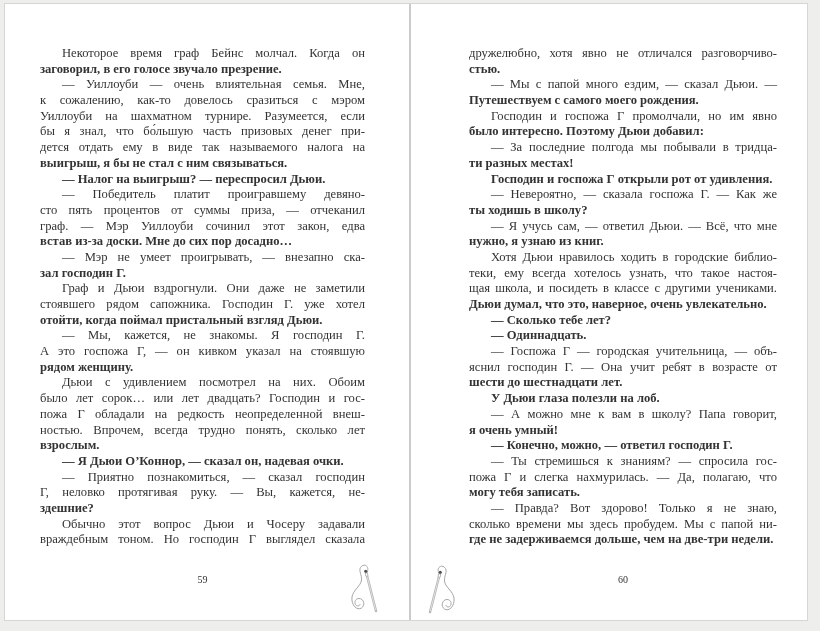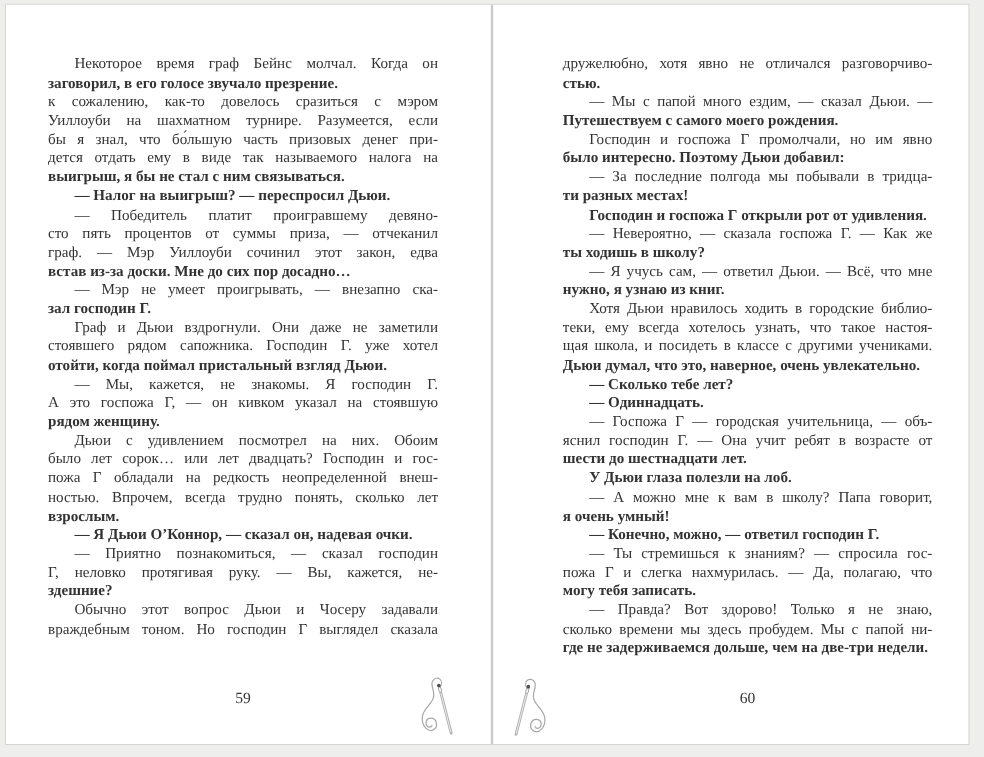--- a/index.html
+++ b/index.html
@@ -37,41 +37,42 @@
     height: 15.7px;
     text-align: justify;
     text-align-last: justify;
     overflow: visible;
   }
   .line.end { text-align-last: left; font-weight: bold; }
   .line.indent { text-indent: 22px; }
   .pagenum {
     position: absolute;
     top: 570px;
-    font-size: 13px;
+    font-size: 10px;
     color: #333333;
     text-align: center;
   }
   .page.left  .pagenum { left: 35px; width: 325px; }
   .page.right .pagenum { left: 58px; width: 308px; }
   .ornament { position: absolute; width: 34px; height: 52px; }
   .page.left  .ornament { left: 344px; top: 560px; transform: scaleX(-1); }
   .page.right .ornament { left: 12px;  top: 561px; }
   .ornament svg { display: block; width: 100%; height: 100%; }
 </style>
 </head>
 <body>
 
 <div class="stage">
   <div class="book">
 
     <section class="page left">
       <div class="textblock">
           <div class="line indent">Некоторое время граф Бейнс молчал. Когда он</div>
           <div class="line end">заговорил, в его голосе звучало презрение.</div>
+          <div class="line indent">— Уиллоуби — очень влиятельная семья. Мне,</div>
           <div class="line">к сожалению, как-то довелось сразиться с мэром</div>
           <div class="line">Уиллоуби на шахматном турнире. Разумеется, если</div>
           <div class="line">бы я знал, что бо́льшую часть призовых денег при-</div>
           <div class="line">дется отдать ему в виде так называемого налога на</div>
           <div class="line end">выигрыш, я бы не стал с ним связываться.</div>
           <div class="line indent end">— Налог на выигрыш? — переспросил Дьюи.</div>
           <div class="line indent">— Победитель платит проигравшему девяно-</div>
           <div class="line">сто пять процентов от суммы приза, — отчеканил</div>
           <div class="line">граф. — Мэр Уиллоуби сочинил этот закон, едва</div>
           <div class="line end">встав из-за доски. Мне до сих пор досадно…</div>

